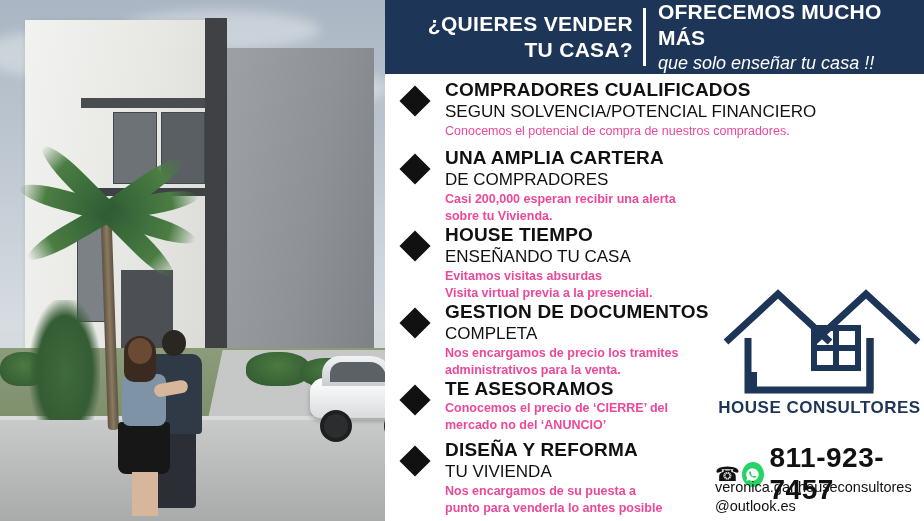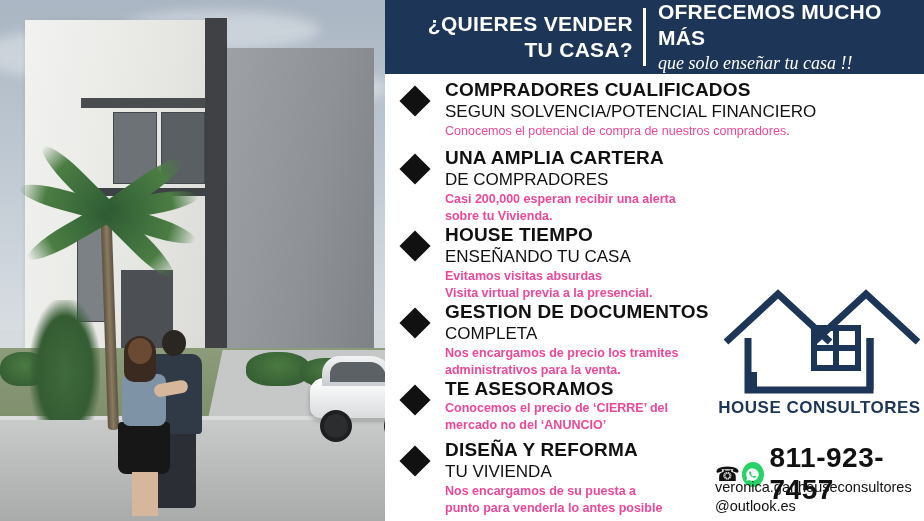--- a/index.html
+++ b/index.html
@@ -173,21 +173,21 @@
   }
   .hdr-right {
     flex:1; display:flex; flex-direction:column; justify-content:center;
     padding-left:12px; box-sizing:border-box;
   }
   .hdr-right .r1 {
     color:#ffffff; font-weight:bold; font-size:21px; line-height:26px; letter-spacing:0.2px;
   }
   .hdr-right .r2 {
     color:#ffffff; font-size:18px; line-height:24px;
-    font-family:Liberation Serif, serif; font-style:italic;
+    font-family:Liberation Sans, sans-serif; font-style:italic;
   }
 
   .items {
     position:absolute; left:0; top:74px; width:539px; height:447px;
   }
   .item {
     position:absolute; left:0; width:539px;
     display:flex; align-items:flex-start;
   }
   .diamond-wrap {

